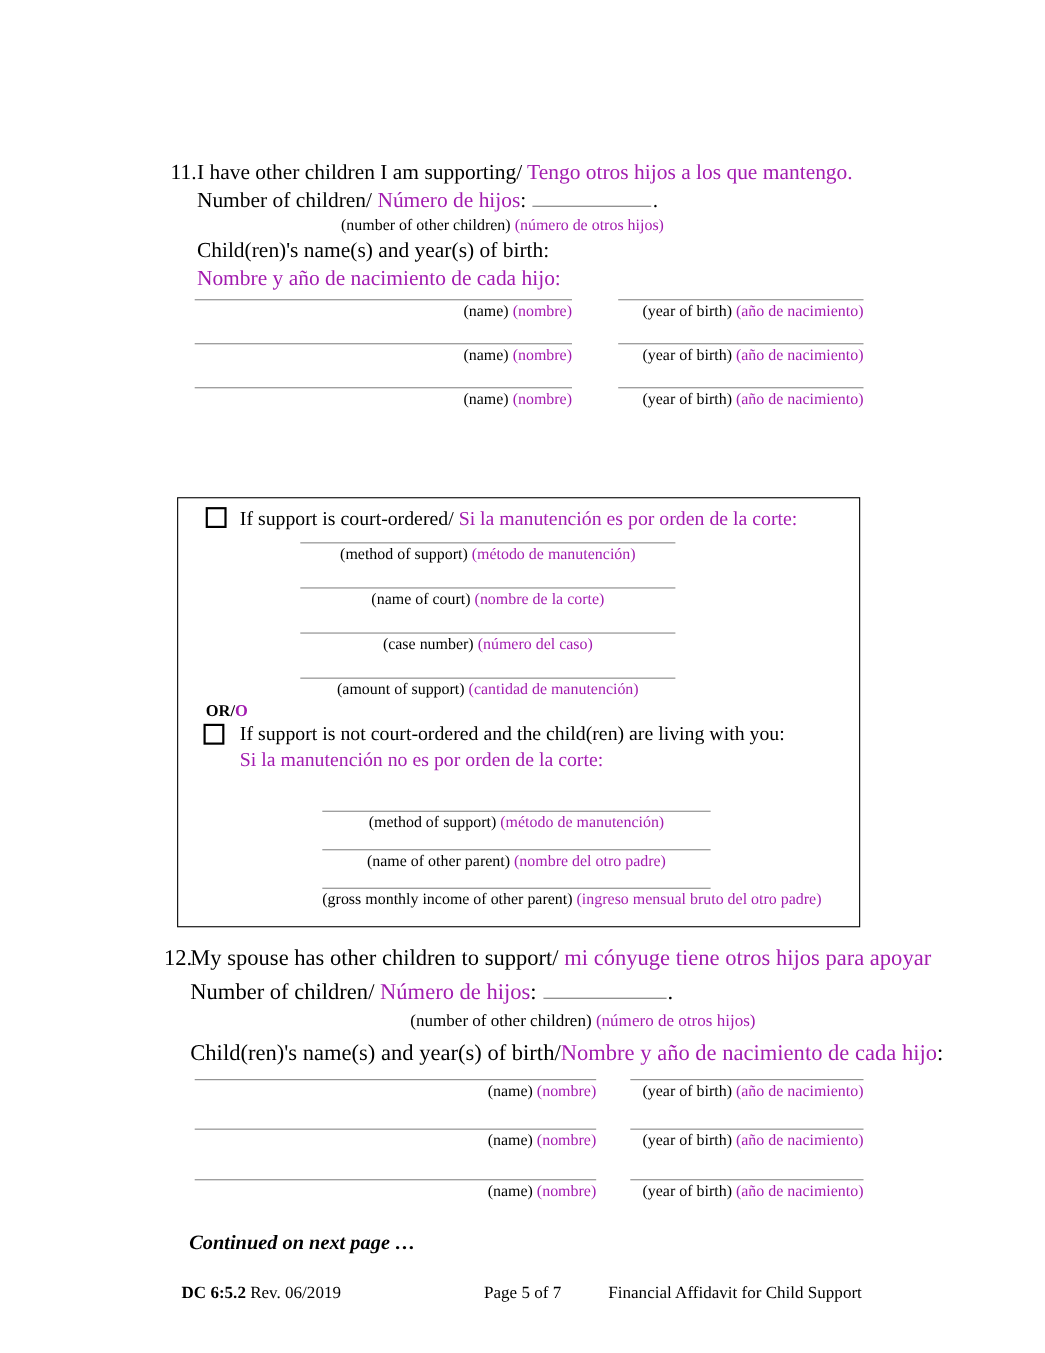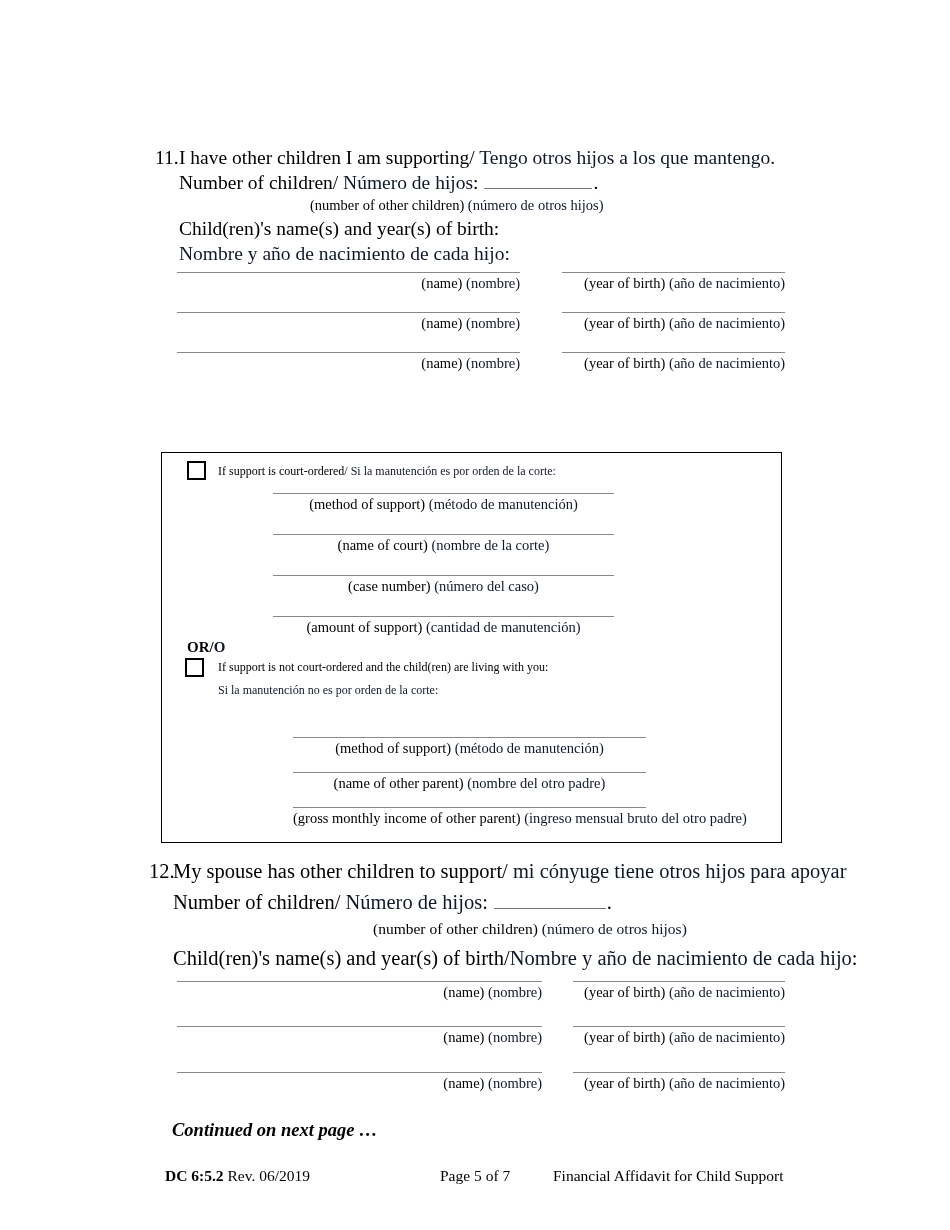--- a/index.html
+++ b/index.html
@@ -14,21 +14,21 @@
     font-family: "Liberation Serif", "DejaVu Serif", serif;
     color: #000000;
     overflow: hidden;
   }
   .page {
     position: absolute;
     left: 0; top: 0;
     width: 950px;
     height: 1230px;
   }
-  .es { color: #0f172a; }
+  .es { color: #a21caf; }
   .en { color: #000000; }
 
   
   #item11 {
     position: absolute;
     left: 155px;
     top: 146px;
     width: 700px;
   }
   .q-row {
@@ -104,21 +104,21 @@
   .chk {
     position: absolute;
     width: 19px;
     height: 19px;
     border: 2.2px solid #000;
     box-sizing: border-box;
     background: #ffffff;
   }
   .boxline {
     position: absolute;
-    font-size: 12px;
+    font-size: 18px;
     line-height: 22px;
     white-space: nowrap;
     text-align: center;
   }
   .orlabel {
     position: absolute;
     font-size: 15px;
     font-weight: bold;
     line-height: 16px;
     white-space: nowrap;

